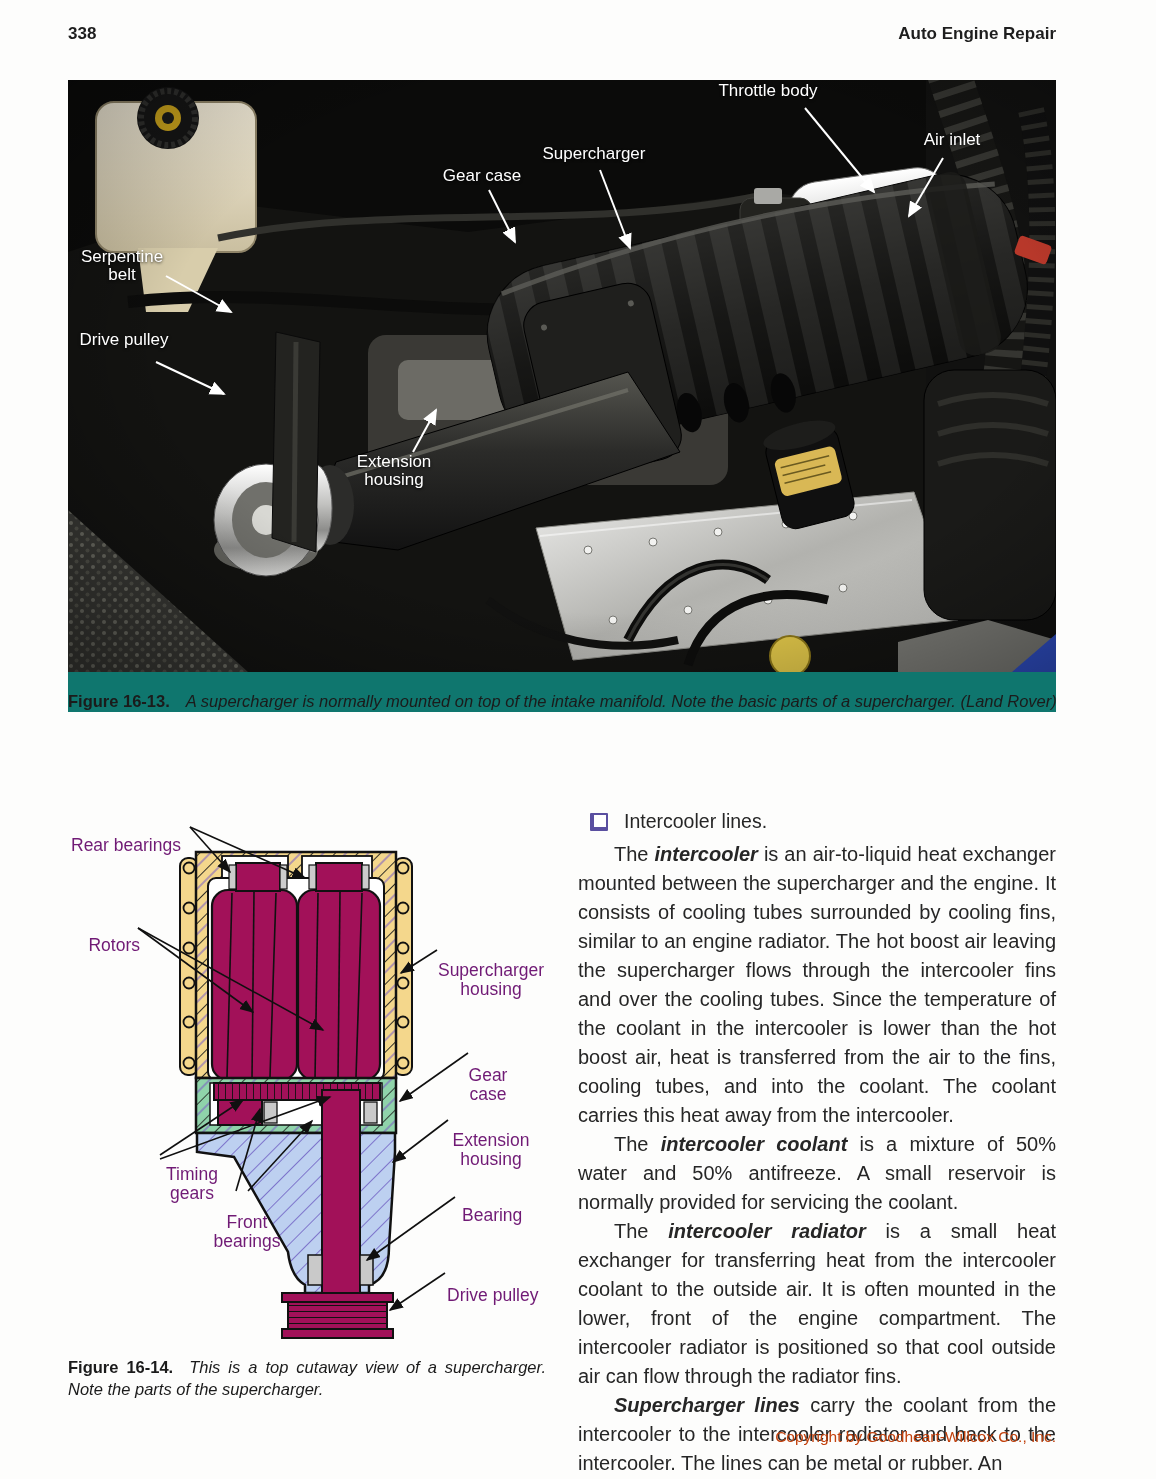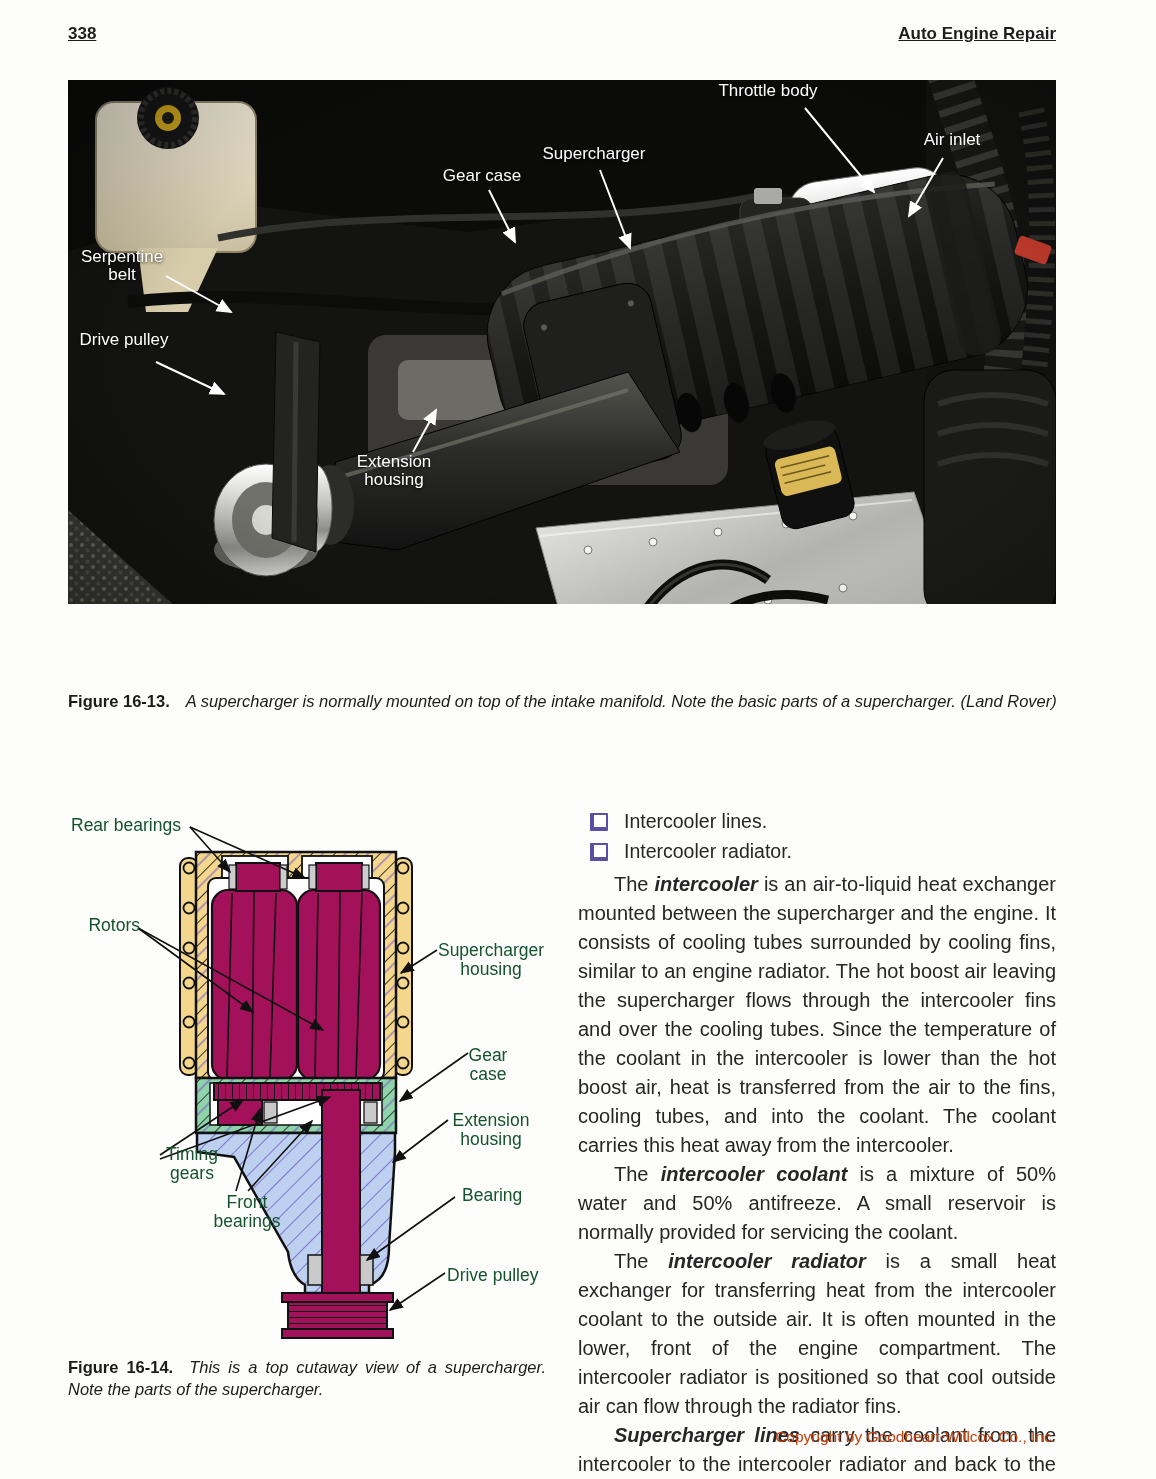--- a/index.html
+++ b/index.html
@@ -1,30 +1,30 @@
 <!DOCTYPE html>
 <html><head>
 <meta charset="utf-8">
 <style>
   html,body{margin:0;padding:0;background:#e8e8e8;}
   .page{position:relative;width:1156px;height:1479px;background:#fdfdfc;margin:0 auto;overflow:hidden;
         font-family:"Liberation Sans",sans-serif;color:#262626;}
   .hdr{position:absolute;left:68px;top:24px;width:988px;display:flex;justify-content:space-between;
-       font-size:17px;font-weight:bold;color:#1e1e1e;text-decoration:underline;}
-  .photo{position:absolute;left:68px;top:80px;width:988px;height:524px;background:#0f766e;overflow:hidden;}
+       font-size:17px;font-weight:bold;color:#1e1e1e;}
+  .photo{position:absolute;left:68px;top:80px;width:988px;height:632px;background:#0f766e;overflow:hidden;}
   .photo svg{position:absolute;left:0;top:0;}
   .plabel{position:absolute;color:#fff;font-size:17px;line-height:18px;text-align:center;
           text-shadow:0 1px 3px rgba(0,0,0,.8);}
   .caption{position:absolute;font-size:16.5px;line-height:22px;font-style:italic;color:#1b1b1b;}
   .caption .cap-label{font-style:normal;font-weight:bold;margin-right:16px;}
   .cap13{left:68px;top:690px;width:992px;}
   .cap14{left:68px;top:1356px;width:478px;text-align:justify;}
   .diagram{position:absolute;left:64px;top:807px;width:492px;height:548px;}
   .diagram svg{position:absolute;left:0;top:0;}
-  .dlabel{position:absolute;color:#14532d;font-size:17.5px;line-height:18.5px;text-align:center;}
+  .dlabel{position:absolute;color:#701a75;font-size:17.5px;line-height:18.5px;text-align:center;margin-top:20px;}
   .col{position:absolute;left:578px;top:806px;width:478px;}
   .col ul{list-style:none;margin:0 0 4px 0;padding:0;}
   .col li{display:flex;align-items:flex-start;font-size:19.5px;line-height:30px;color:#262626;}
   .sq{flex:0 0 auto;width:12px;height:12px;background:#fff;border:2px solid #5a4fa0;
       border-left-width:4px;border-bottom-width:4px;border-radius:1px;margin:7px 16px 0 12px;}
   .para{font-size:20px;line-height:29px;text-align:justify;text-indent:36px;margin:0;}
   .para .em{font-weight:bold;font-style:italic;}
   .ftr{position:absolute;left:68px;top:1428px;width:988px;text-align:right;font-size:15.5px;color:#c2410c;}
 </style>
 </head>
@@ -364,24 +364,20 @@
 
   <div class="col">
     <ul>
 
         <li>
           <span class="sq"></span>
           <span>Intercooler lines.</span>
         </li>
 
 
-        <li>
-          <span class="sq"></span>
-          <span>Intercooler radiator.</span>
-        </li>
       </ul>
     <div>
 
         <p class="para"><span>The </span><span class="em">intercooler</span><span> is an air-to-liquid heat exchanger mounted between the supercharger and the engine. It consists of cooling tubes surrounded by cooling fins, similar to an engine radiator. The hot boost air leaving the supercharger flows through the intercooler fins and over the cooling tubes. Since the temperature of the coolant in the intercooler is lower than the hot boost air, heat is transferred from the air to the fins, cooling tubes, and into the coolant. The coolant carries this heat away from the intercooler.</span></p>
 
         <p class="para"><span>The </span><span class="em">intercooler coolant</span><span> is a mixture of 50% water and 50% antifreeze. A small reservoir is normally provided for servicing the coolant.</span></p>
 
         <p class="para"><span>The </span><span class="em">intercooler radiator</span><span> is a small heat exchanger for transferring heat from the intercooler coolant to the outside air. It is often mounted in the lower, front of the engine compartment. The intercooler radiator is positioned so that cool outside air can flow through the radiator fins.</span></p>
 
         <p class="para"><span class="em">Supercharger lines</span><span> carry the coolant from the intercooler to the intercooler radiator and back to the intercooler. The lines can be metal or rubber. An </span></p>

